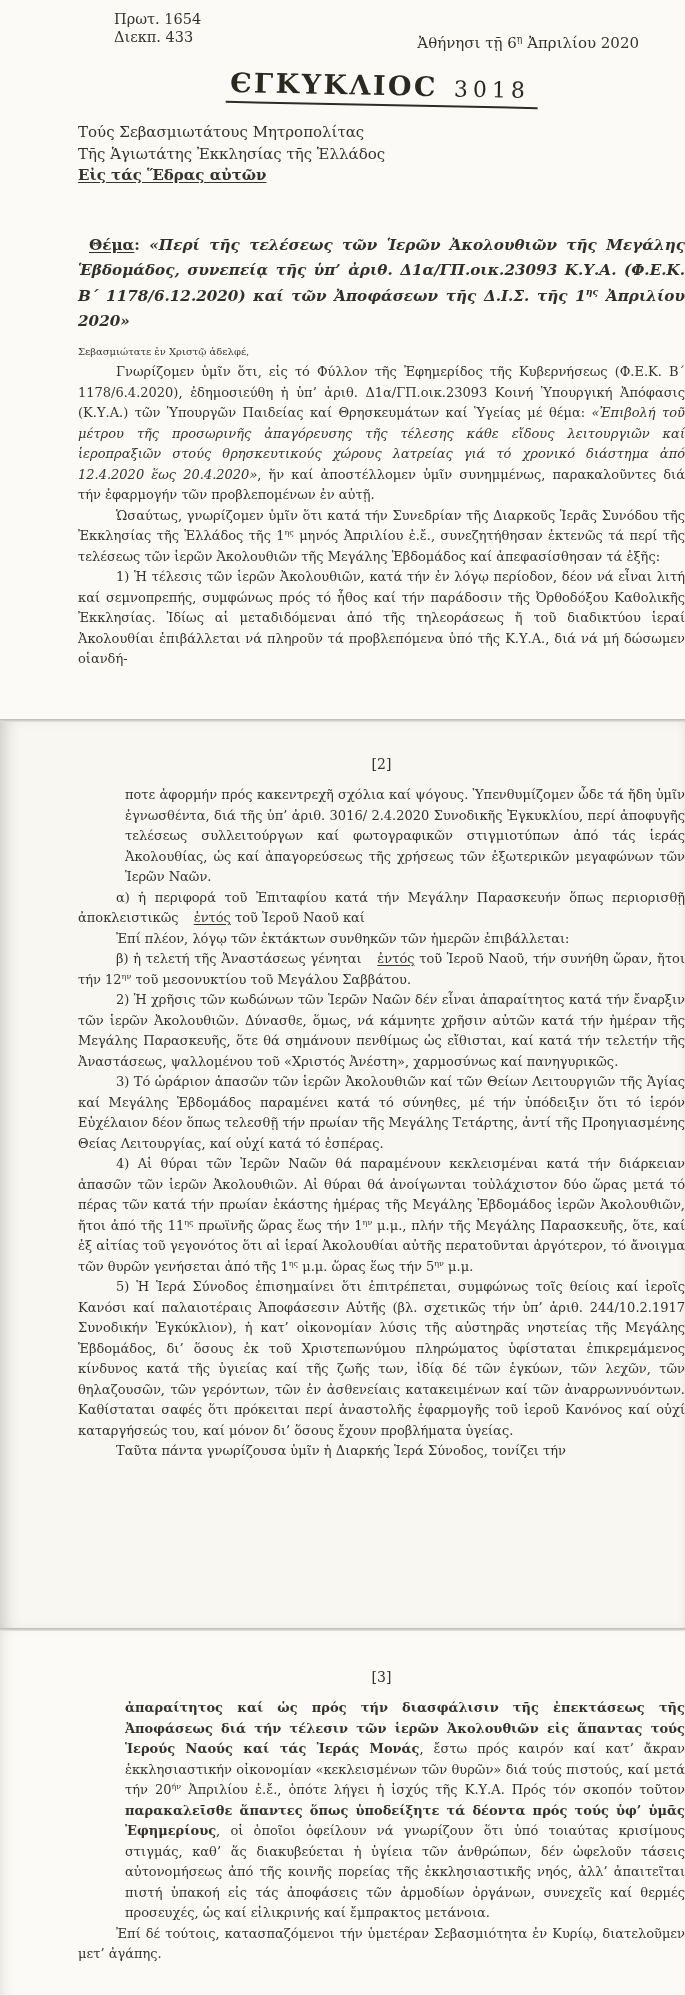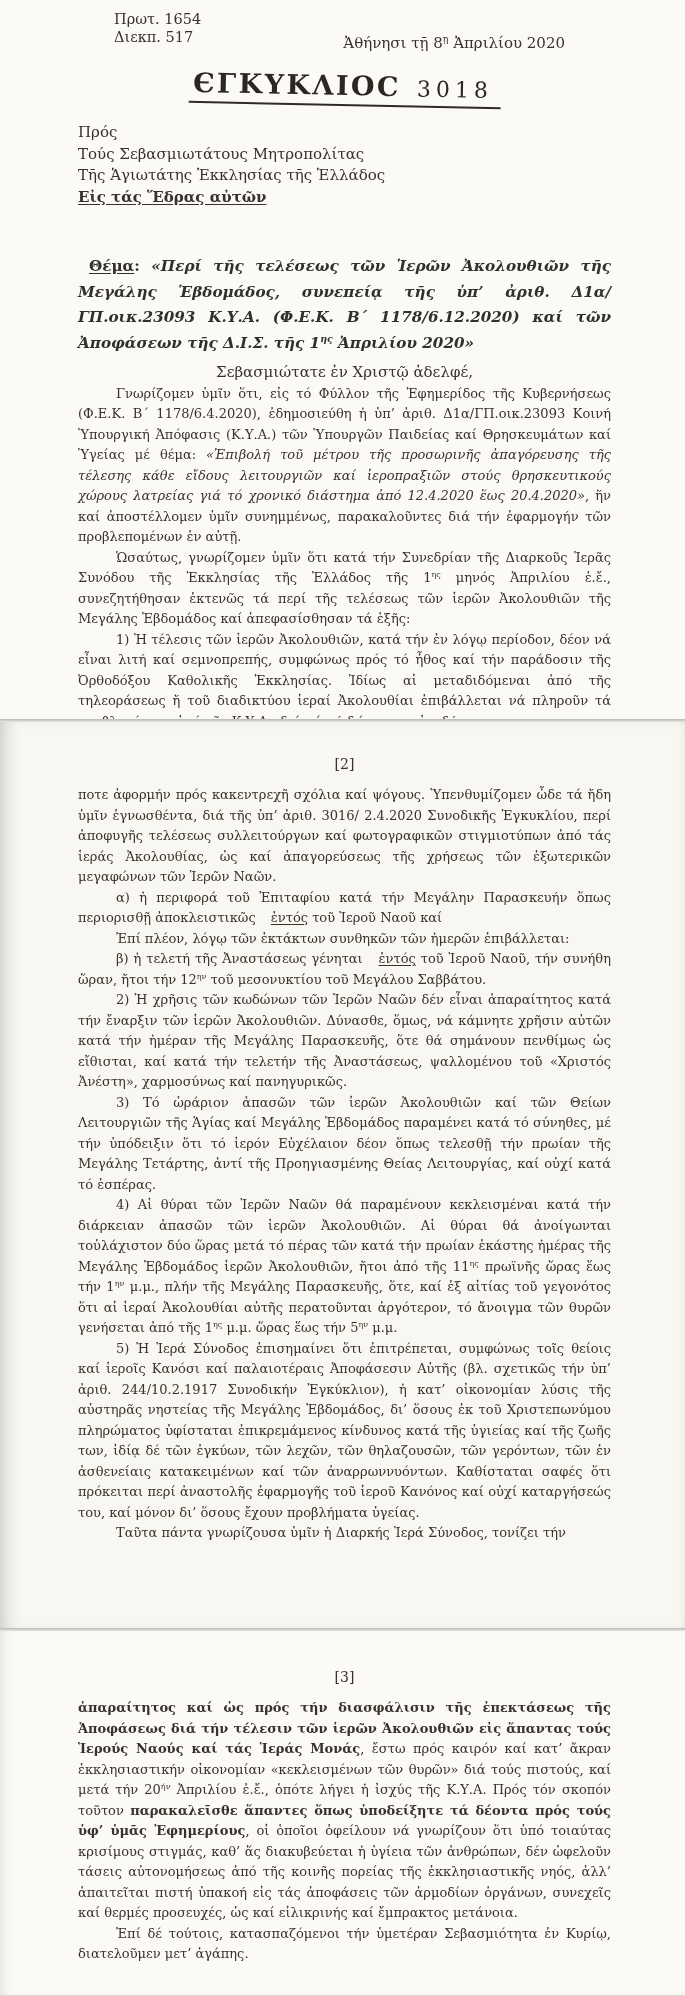--- a/index.html
+++ b/index.html
@@ -9,21 +9,20 @@
     font-family:"DejaVu Serif", serif;
     color:#37332c;
     -webkit-font-smoothing:antialiased;
   }
   .page{
     width:685px;
     box-sizing:border-box;
     overflow:hidden;
     background:#fbfaf6;
     padding-left:78px;
-    padding-right:74px;
     position:relative;
   }
   .page1{height:719px;padding-top:10px;}
   .page2{
     height:906px;padding-top:32px;background:#f8f7f2;
     box-shadow:inset 14px 0 20px -14px rgba(60,55,45,.35), inset -6px 0 10px -8px rgba(60,55,45,.18);
   }
   .page3{
     height:364px;padding-top:36px;background:#fbfaf6;
     box-shadow:inset 10px 0 16px -12px rgba(60,55,45,.22);
@@ -52,57 +51,56 @@
   .addr-final{font-weight:bold;text-decoration:underline;text-underline-offset:2px;}
   
   .theme{
     margin:46px 0 0 0;
     font-size:15.2px;
     line-height:25.5px;
     text-align:justify;
     font-weight:bold;
     color:#32302a;
   }
-  .salutation{margin:6px 0 0 0;font-size:15px;line-height:21.5px;text-align:center;}
+  .salutation{margin:6px 0 0 0;font-size:10px;line-height:21.5px;}
   
   p.body{
     margin:0;
     font-size:13px;
     line-height:20.5px;
     text-align:justify;
     text-indent:38px;
   }
-  p.cont{text-indent:0;}
+  p.cont{text-indent:0;margin-left:47px;}
   .pagenum{text-align:center;font-size:14px;line-height:21px;margin-bottom:10px;}
   
   .b{font-weight:bold;}
   .i{font-style:italic;}
   .u{text-decoration:underline;text-underline-offset:2px;margin-left:11px;}
   sup{font-size:.62em;line-height:0;vertical-align:super;letter-spacing:0;}
 </style>
 </head>
 <body>
 
 <section class="page page1">
   <div class="hdr">
     <div class="hdr-left">
       <div class="hdr-prot">Πρωτ. 1654</div>
-      <div class="hdr-diekp">Διεκπ. 517</div>
+      <div class="hdr-diekp">Διεκπ. 433</div>
     </div>
-    <div class="hdr-date"><span>Ἀθήνησι τῇ 8</span><sup>ῃ</sup><span> Ἀπριλίου 2020</span></div>
+    <div class="hdr-date"><span>Ἀθήνησι τῇ 6</span><sup>ῃ</sup><span> Ἀπριλίου 2020</span></div>
   </div>
 
   <div class="title-wrap">
     <span class="title">
       <span class="title-word">ЄΓΚΥΚΛΙΟC</span><span class="title-num">3018</span>
     </span>
   </div>
 
   <div class="recipients">
-    <div>Πρός</div>
     <div>Τούς Σεβασμιωτάτους Μητροπολίτας</div>
     <div>Τῆς Ἁγιωτάτης Ἐκκλησίας τῆς Ἑλλάδος</div>
     <div class="addr-final">Εἰς τάς Ἕδρας αὐτῶν</div>
   </div>
 
   <p class="theme"><span class="b u">Θέμα</span><span class="b">: </span><span class="b i">«Περί τῆς τελέσεως τῶν Ἱερῶν Ἀκολουθιῶν τῆς Μεγάλης Ἑβδομάδος, συνεπείᾳ τῆς ὑπ’ ἀριθ. Δ1α/ΓΠ.οικ.23093 Κ.Υ.Α. (Φ.Ε.Κ. Β´ 1178/6.12.2020) καί τῶν Ἀποφάσεων τῆς Δ.Ι.Σ. τῆς 1</span><sup class="b i">ης</sup><span class="b i"> Ἀπριλίου 2020»</span></p>
 
   <p class="salutation">Σεβασμιώτατε ἐν Χριστῷ ἀδελφέ,</p>
 
   <p class="body"><span>Γνωρίζομεν ὑμῖν ὅτι, εἰς τό Φύλλον τῆς Ἐφημερίδος τῆς Κυβερνήσεως (Φ.Ε.Κ. Β´ 1178/6.4.2020), ἐδημοσιεύθη ἡ ὑπ’ ἀριθ. Δ1α/ΓΠ.οικ.23093 Κοινή Ὑπουργική Ἀπόφασις (Κ.Υ.Α.) τῶν Ὑπουργῶν Παιδείας καί Θρησκευμάτων καί Ὑγείας μέ θέμα: </span><span class="i">«Ἐπιβολή τοῦ μέτρου τῆς προσωρινῆς ἀπαγόρευσης τῆς τέλεσης κάθε εἴδους λειτουργιῶν καί ἱεροπραξιῶν στούς θρησκευτικούς χώρους λατρείας γιά τό χρονικό διάστημα ἀπό 12.4.2020 ἕως 20.4.2020»</span><span>, ἥν καί ἀποστέλλομεν ὑμῖν συνημμένως, παρακαλοῦντες διά τήν ἐφαρμογήν τῶν προβλεπομένων ἐν αὐτῇ.</span></p>

